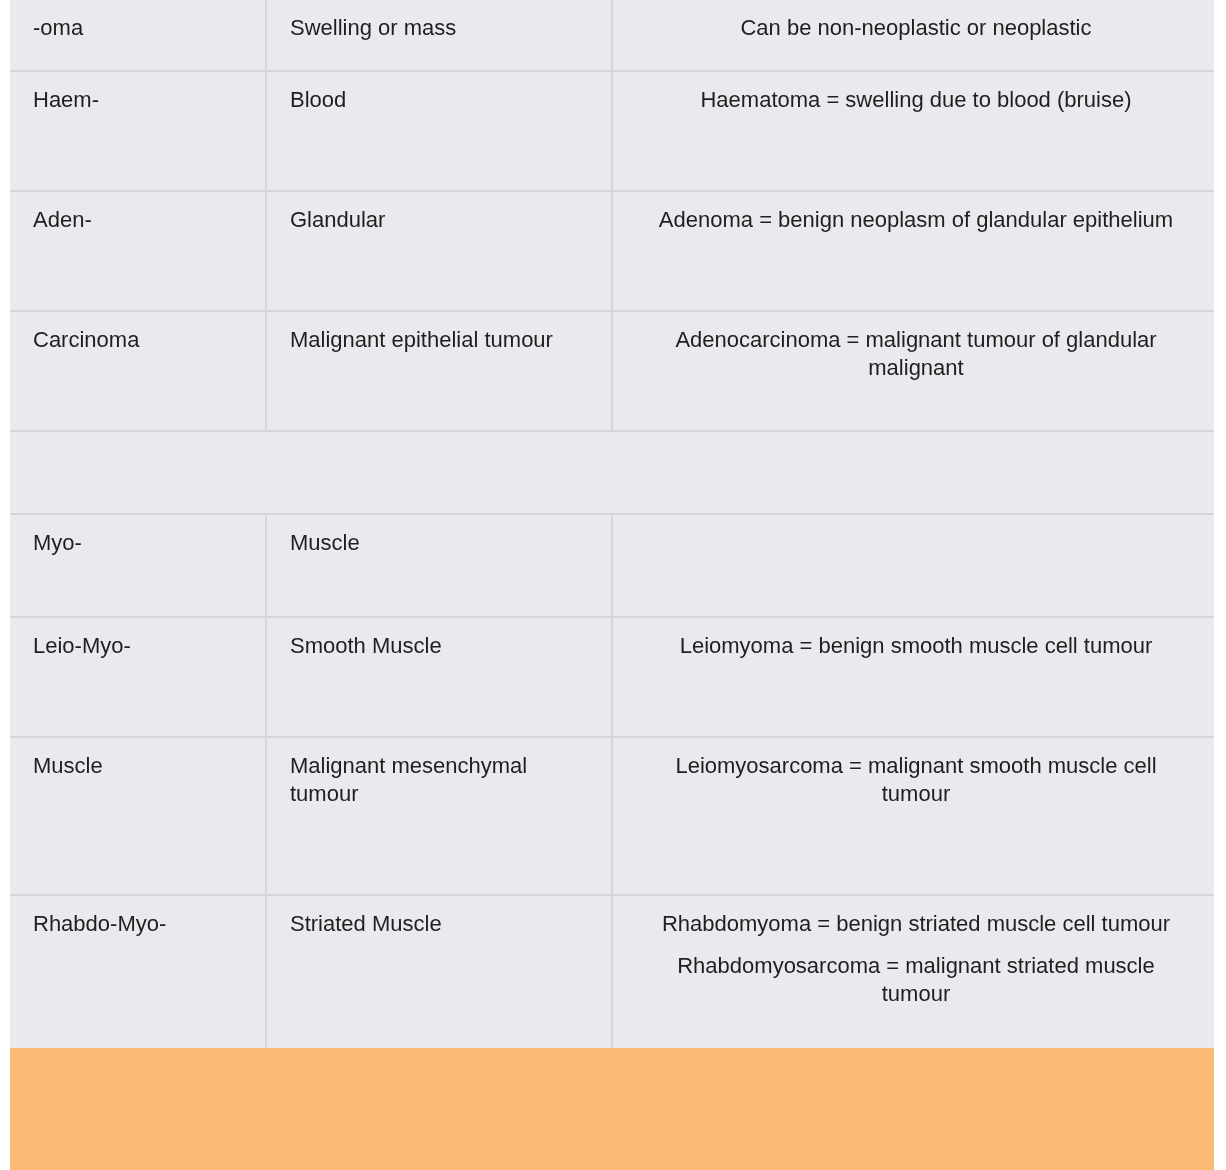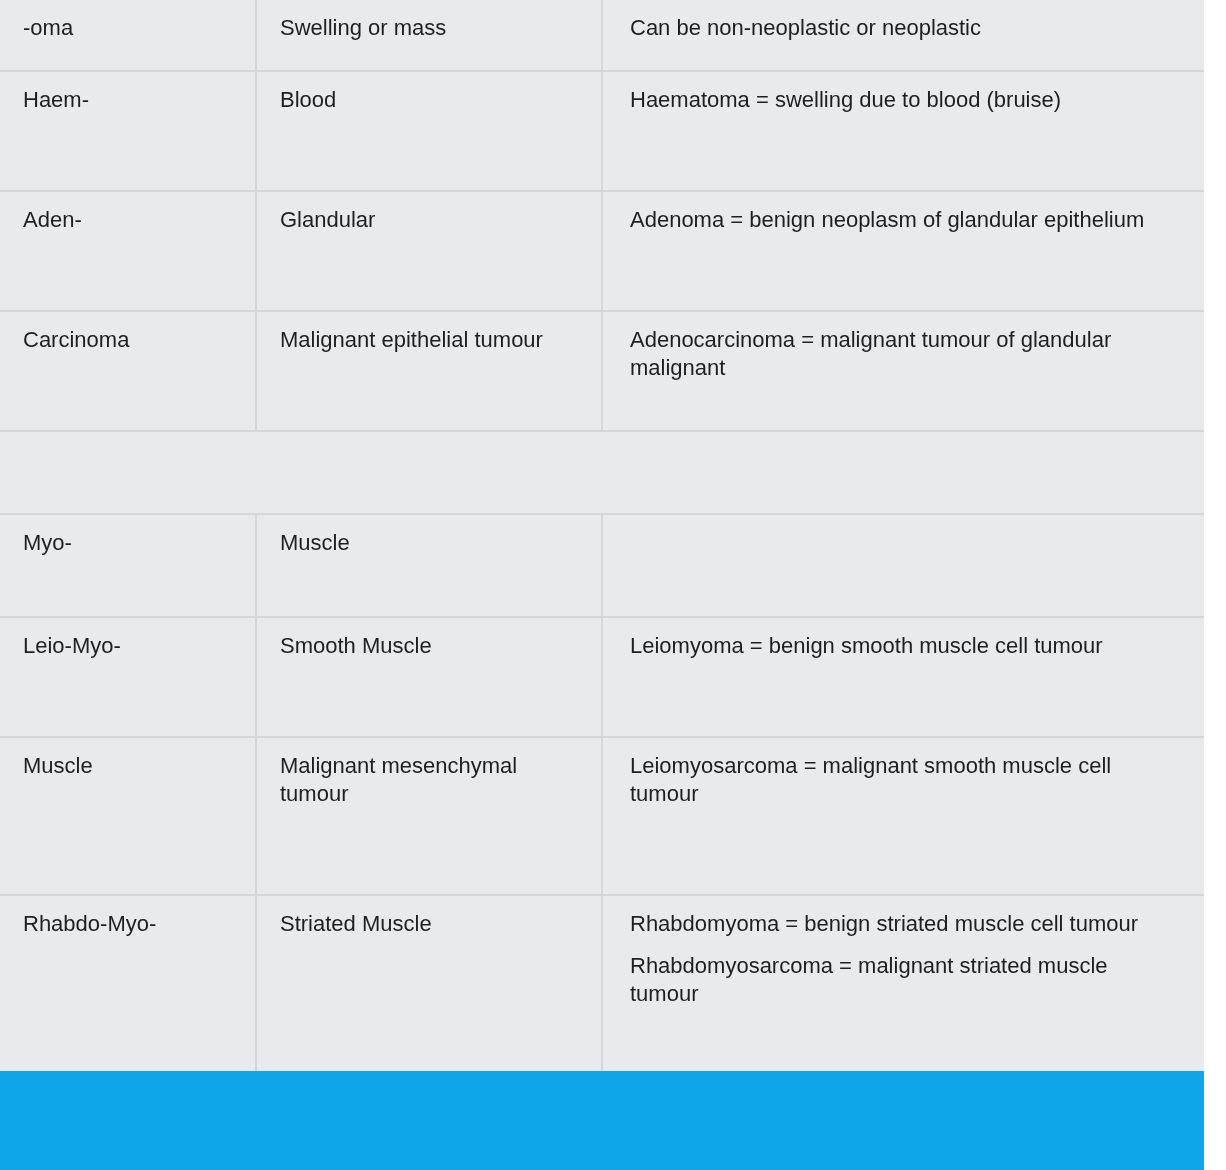--- a/index.html
+++ b/index.html
@@ -9,25 +9,25 @@
     }
     body {
       width: 1226px;
       height: 1170px;
       overflow: hidden;
       position: relative;
       font-family: "Liberation Sans", sans-serif;
     }
     .sheet {
       position: absolute;
-      left: 0;
+      left: 10px;
       top: 0;
       width: 1204px;
       height: 1170px;
-      background: #0ea5e9;
+      background: #fdba74;
     }
     table.terms {
       border-collapse: collapse;
       width: 1204px;
       table-layout: fixed;
       background: #e8eaed;
       color: #1f1f1f;
       font-size: 22px;
       line-height: 28px;
     }
@@ -44,23 +44,23 @@
     table.terms td:last-child { border-right: none; padding-left: 27px; }
     table.terms td:first-child { padding-left: 23px; }
     table.terms tr.r-short td { height: 71px; }
     table.terms tr.r-tall td { height: 120px; }
     table.terms tr.r-myo td { height: 103px; }
     table.terms tr.r-spacer td {
       height: 83px;
       border-right: none;
     }
     table.terms tr.r-sarcoma td { height: 158px; }
-    table.terms tr.r-last td { height: 176px; border-bottom: none; }
+    table.terms tr.r-last td { height: 153px; border-bottom: none; }
     table.terms tr.r-first td { padding-top: 14px; }
-    .para { display: block; }
+    .para { display: block; text-align: center; }
     .para + .para { margin-top: 14px; }
   </style>
 </head>
 <body>
 
 <div class="sheet">
   <table class="terms">
     <colgroup>
       <col class="c1">
         <col class="c2">

